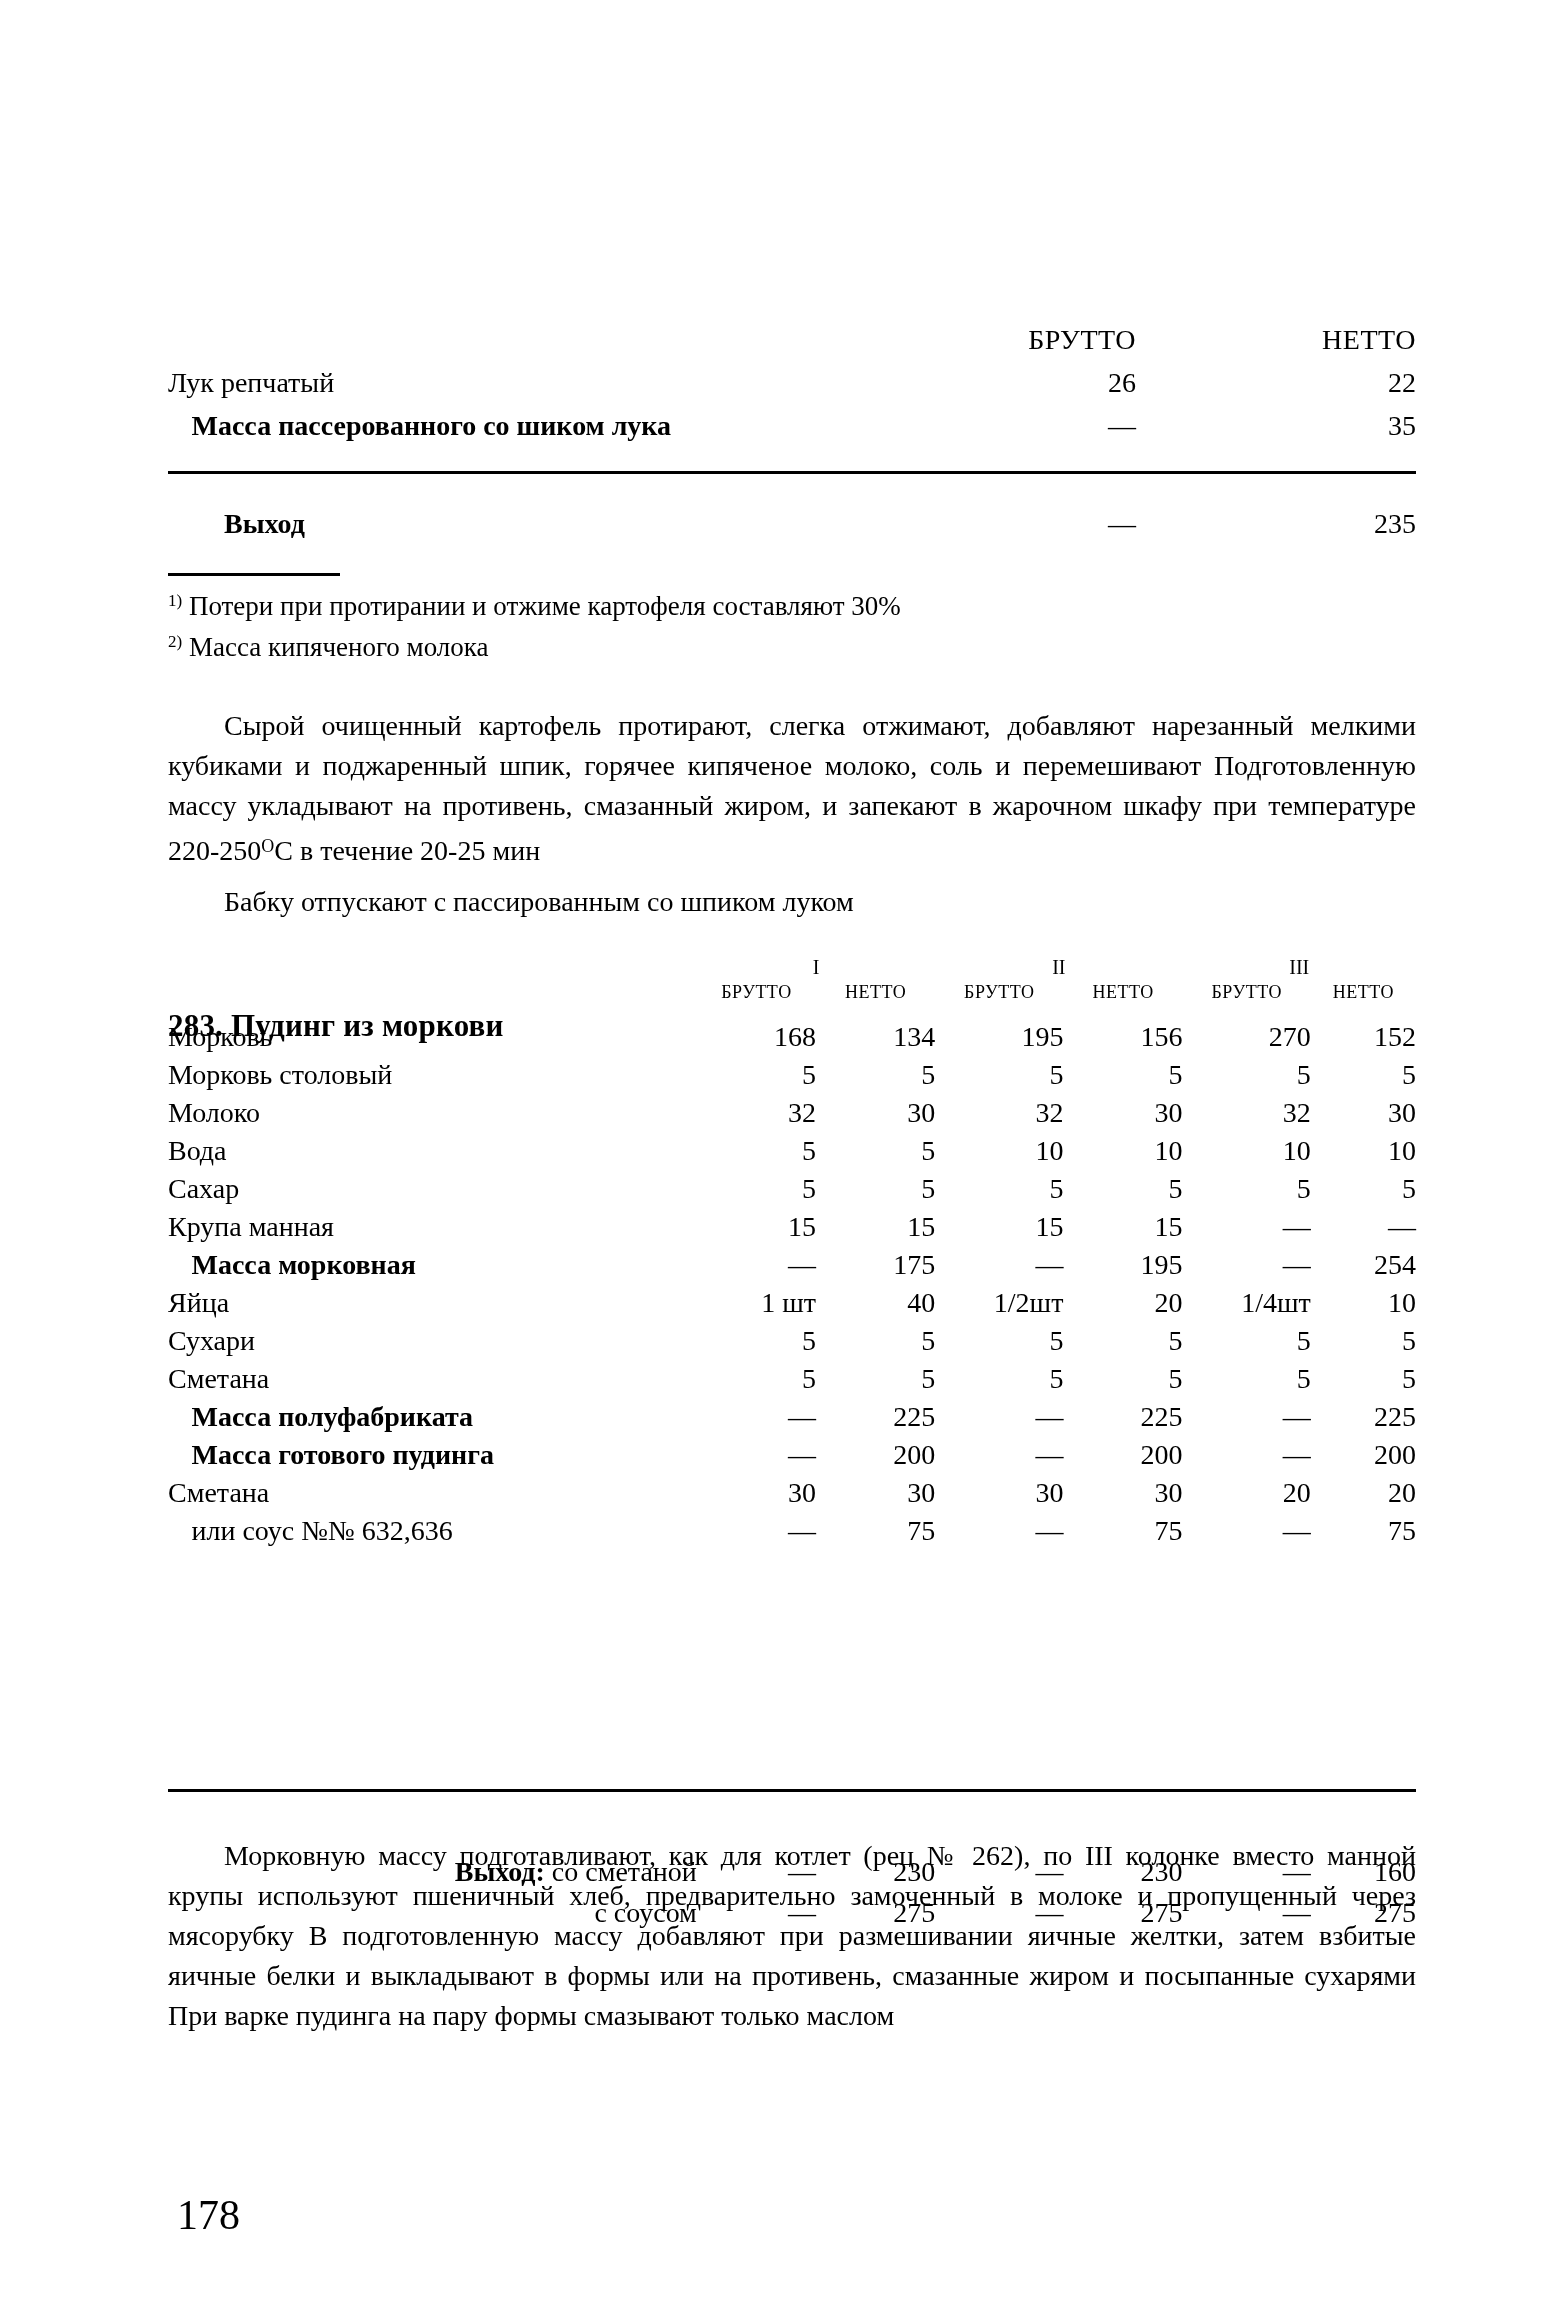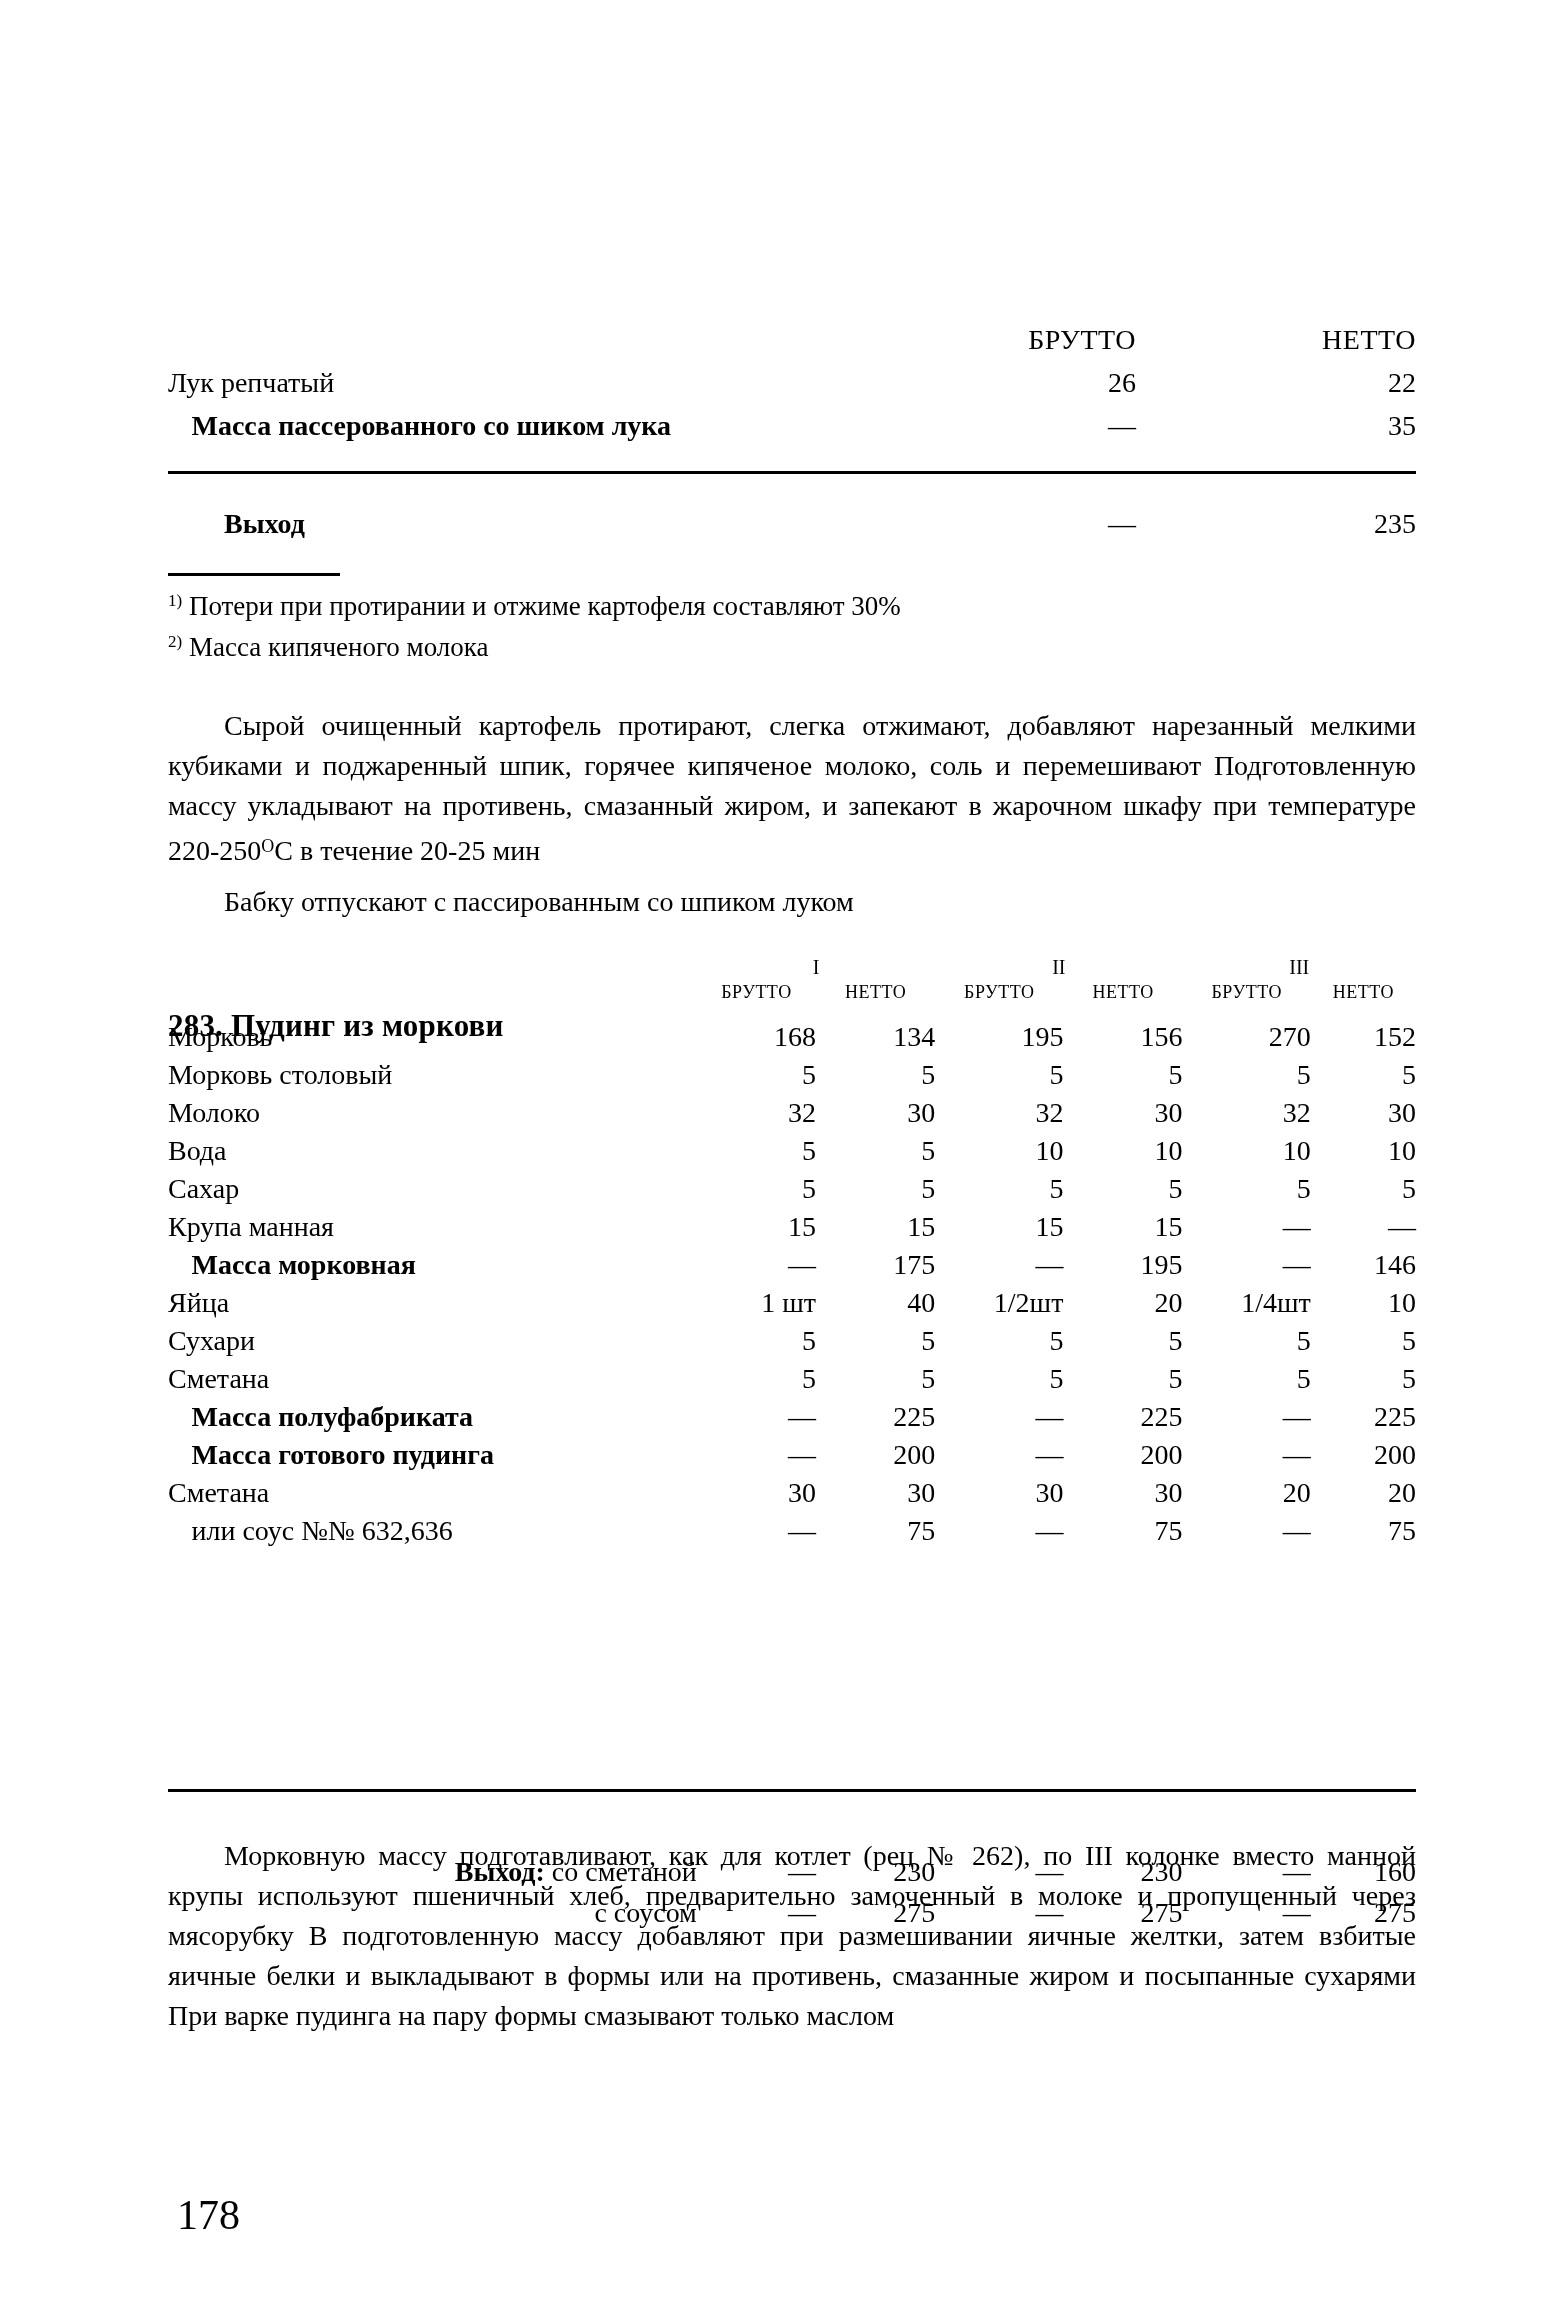--- a/index.html
+++ b/index.html
@@ -337,21 +337,21 @@
             <td class="num">—</td>
             <td class="num">—</td>
           </tr>
           <tr>
             <td class="lbl b ind1">Масса морковная</td>
             <td class="num">—</td>
             <td class="num">175</td>
             <td class="num">—</td>
             <td class="num">195</td>
             <td class="num">—</td>
-            <td class="num">146</td>
+            <td class="num">254</td>
           </tr>
           <tr>
             <td class="lbl">Яйца</td>
             <td class="num">1 шт</td>
             <td class="num">40</td>
             <td class="num">1/2шт</td>
             <td class="num">20</td>
             <td class="num">1/4шт</td>
             <td class="num">10</td>
           </tr>

